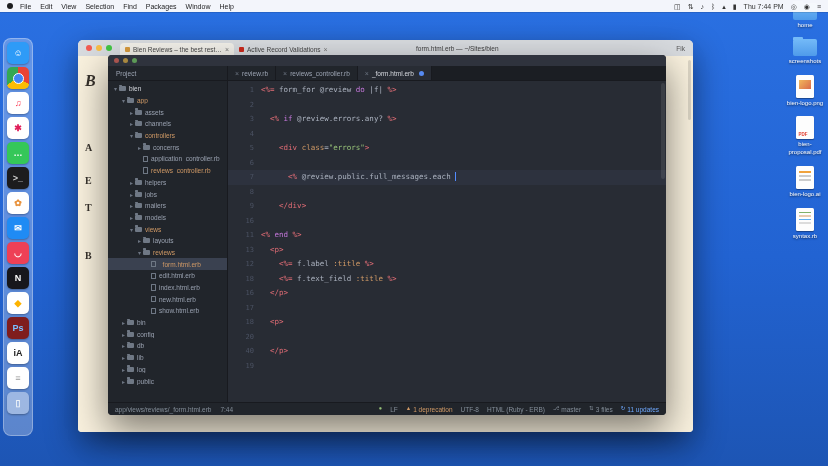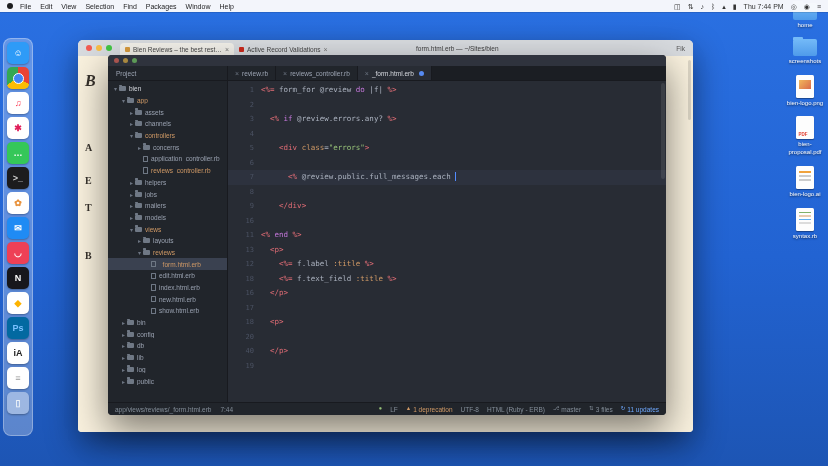--- a/index.html
+++ b/index.html
@@ -180,21 +180,21 @@
       </div>
       <div class="dock-item" style="background: rgb(238, 64, 86);">
         <span class="dock-glyph" style="color: rgb(255, 255, 255);">◡</span>
       </div>
       <div class="dock-item" style="background: rgb(23, 23, 28);">
         <span class="dock-glyph" style="color: rgb(255, 255, 255);">N</span>
       </div>
       <div class="dock-item" style="background: rgb(255, 255, 255);">
         <span class="dock-glyph" style="color: rgb(253, 179, 0);">◆</span>
       </div>
-      <div class="dock-item" style="background: #0369a1;">
+      <div class="dock-item" style="background: #7f1d1d;">
         <span class="dock-glyph" style="color: rgb(122, 192, 255);">Ps</span>
       </div>
       <div class="dock-item" style="background: rgb(255, 255, 255);">
         <span class="dock-glyph" style="color: rgb(34, 34, 34);">iA</span>
       </div>
       <div class="dock-item" style="background: rgb(255, 255, 255);">
         <span class="dock-glyph" style="color: rgb(154, 154, 154);">≡</span>
       </div>
       <div class="dock-item" style="background: rgba(255, 255, 255, 0.4);">
         <span class="dock-glyph" style="color: rgb(238, 242, 248);">▯</span>

